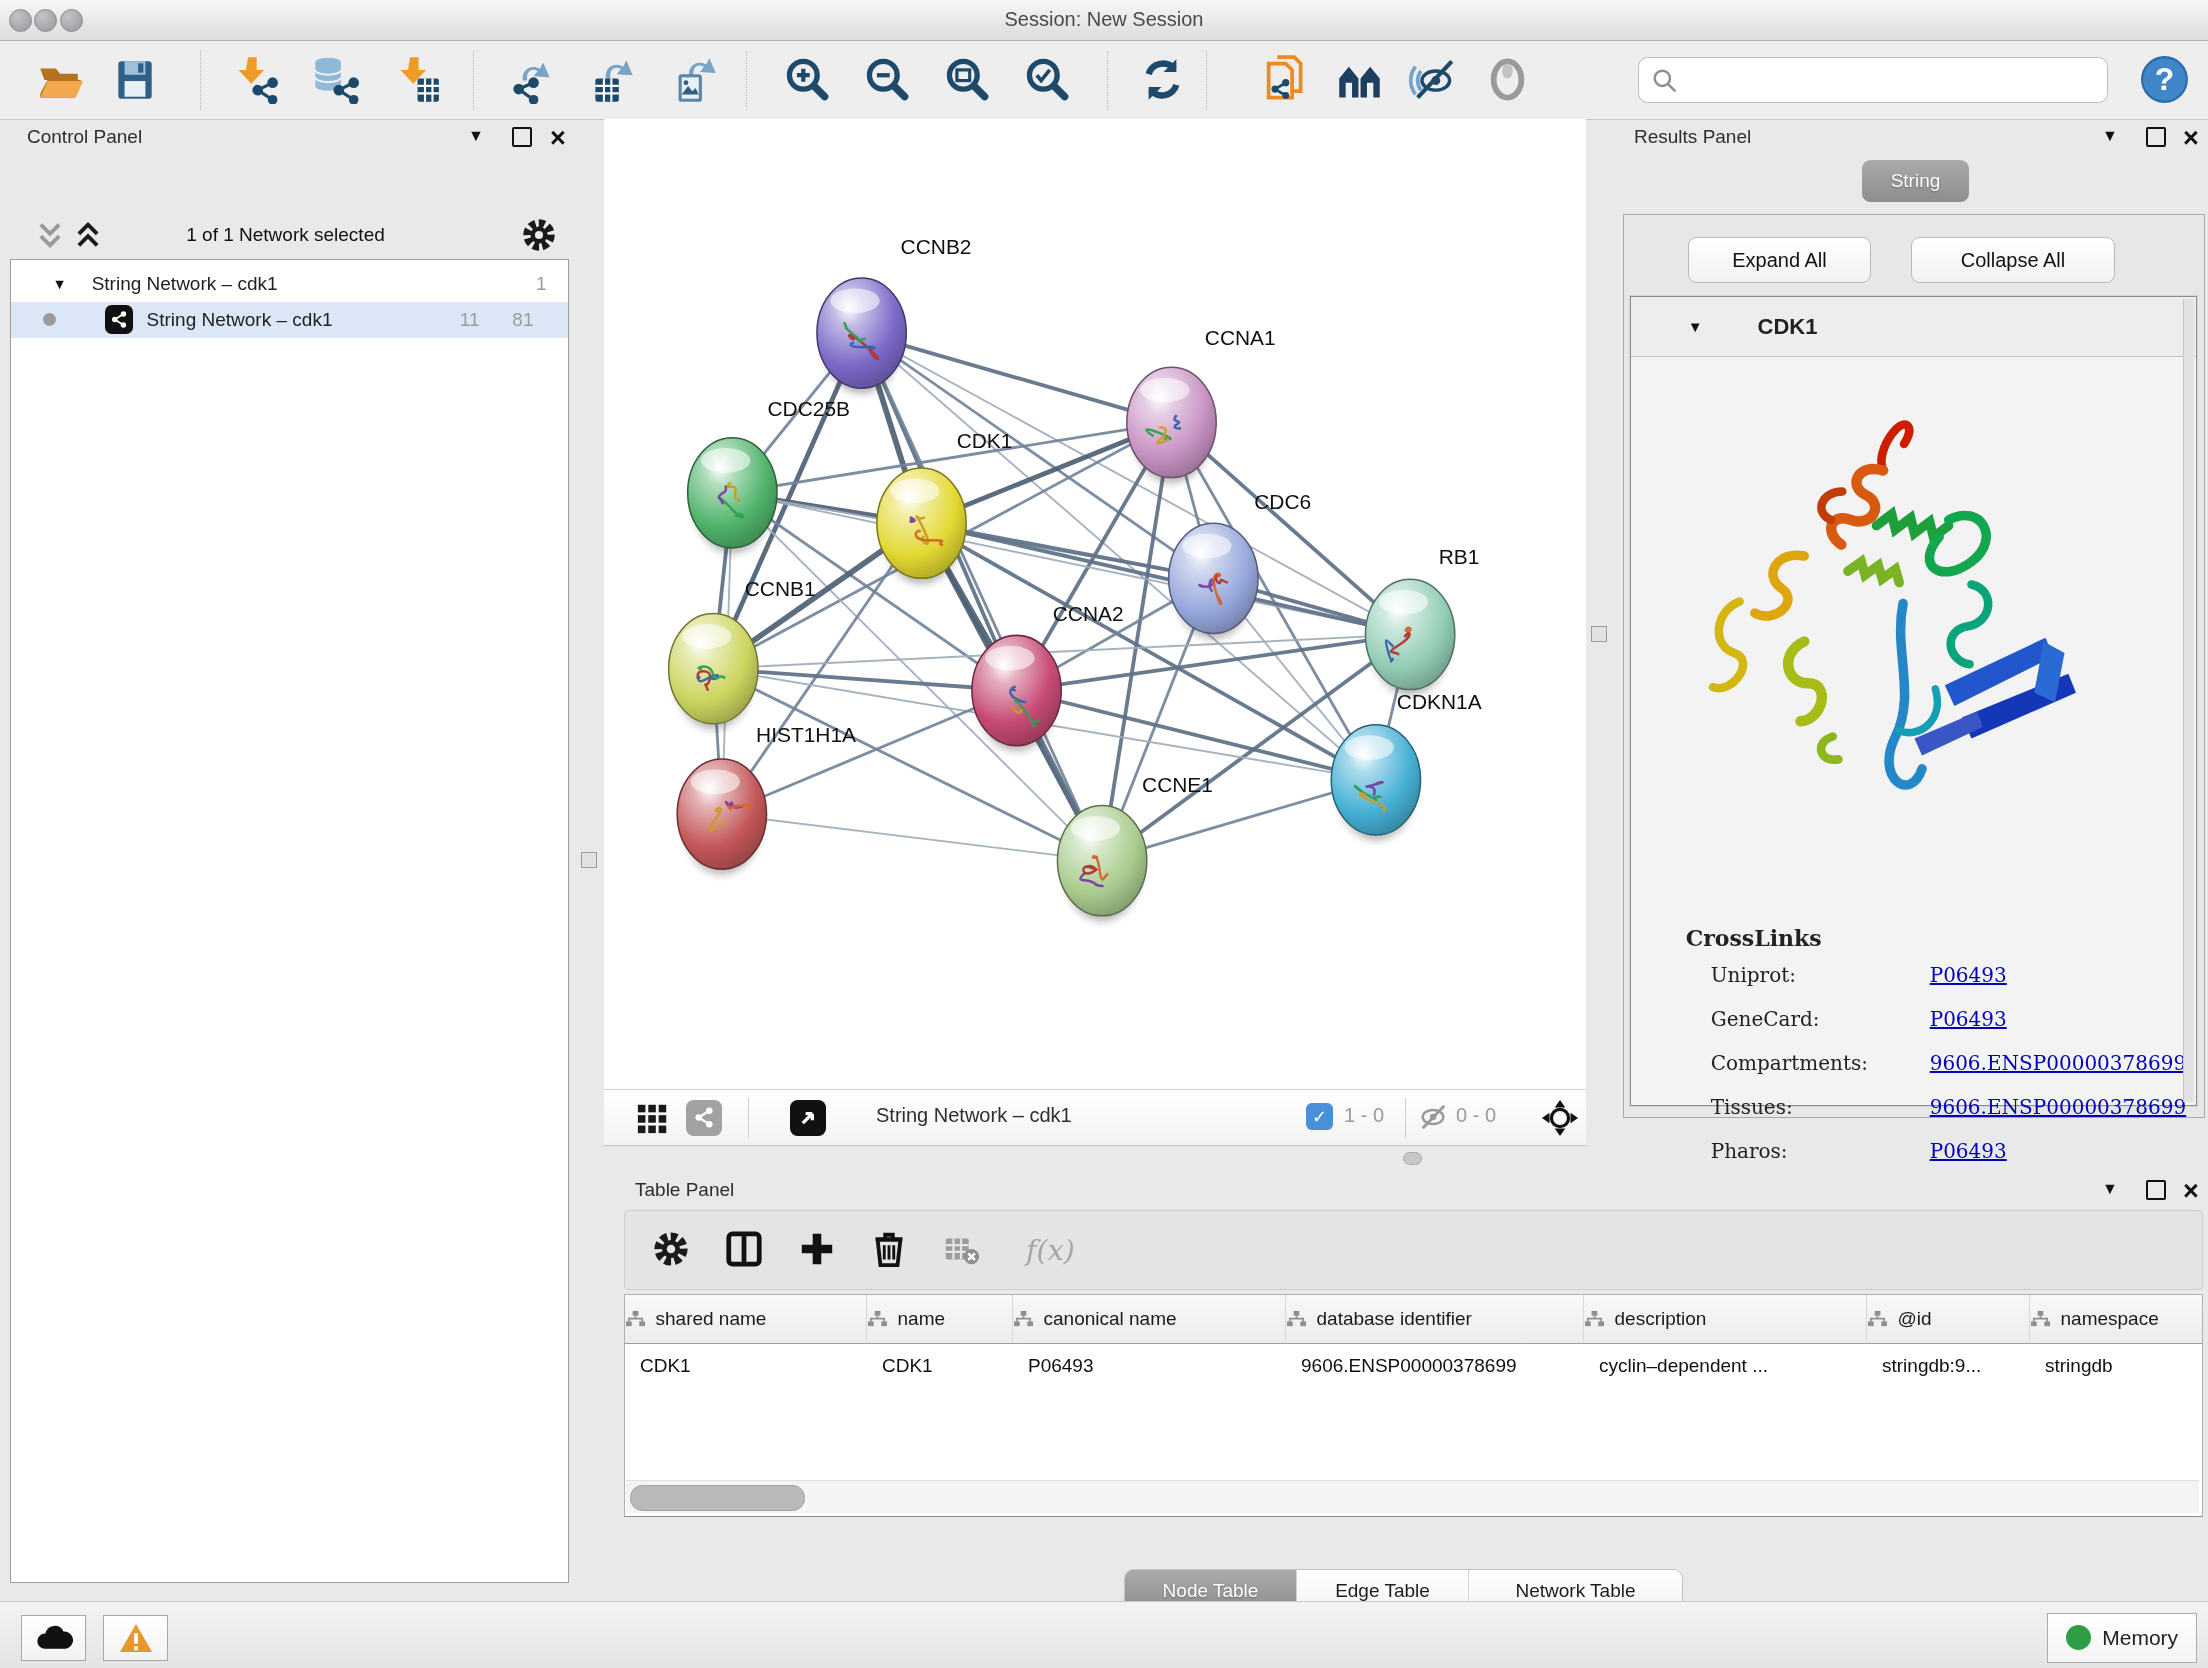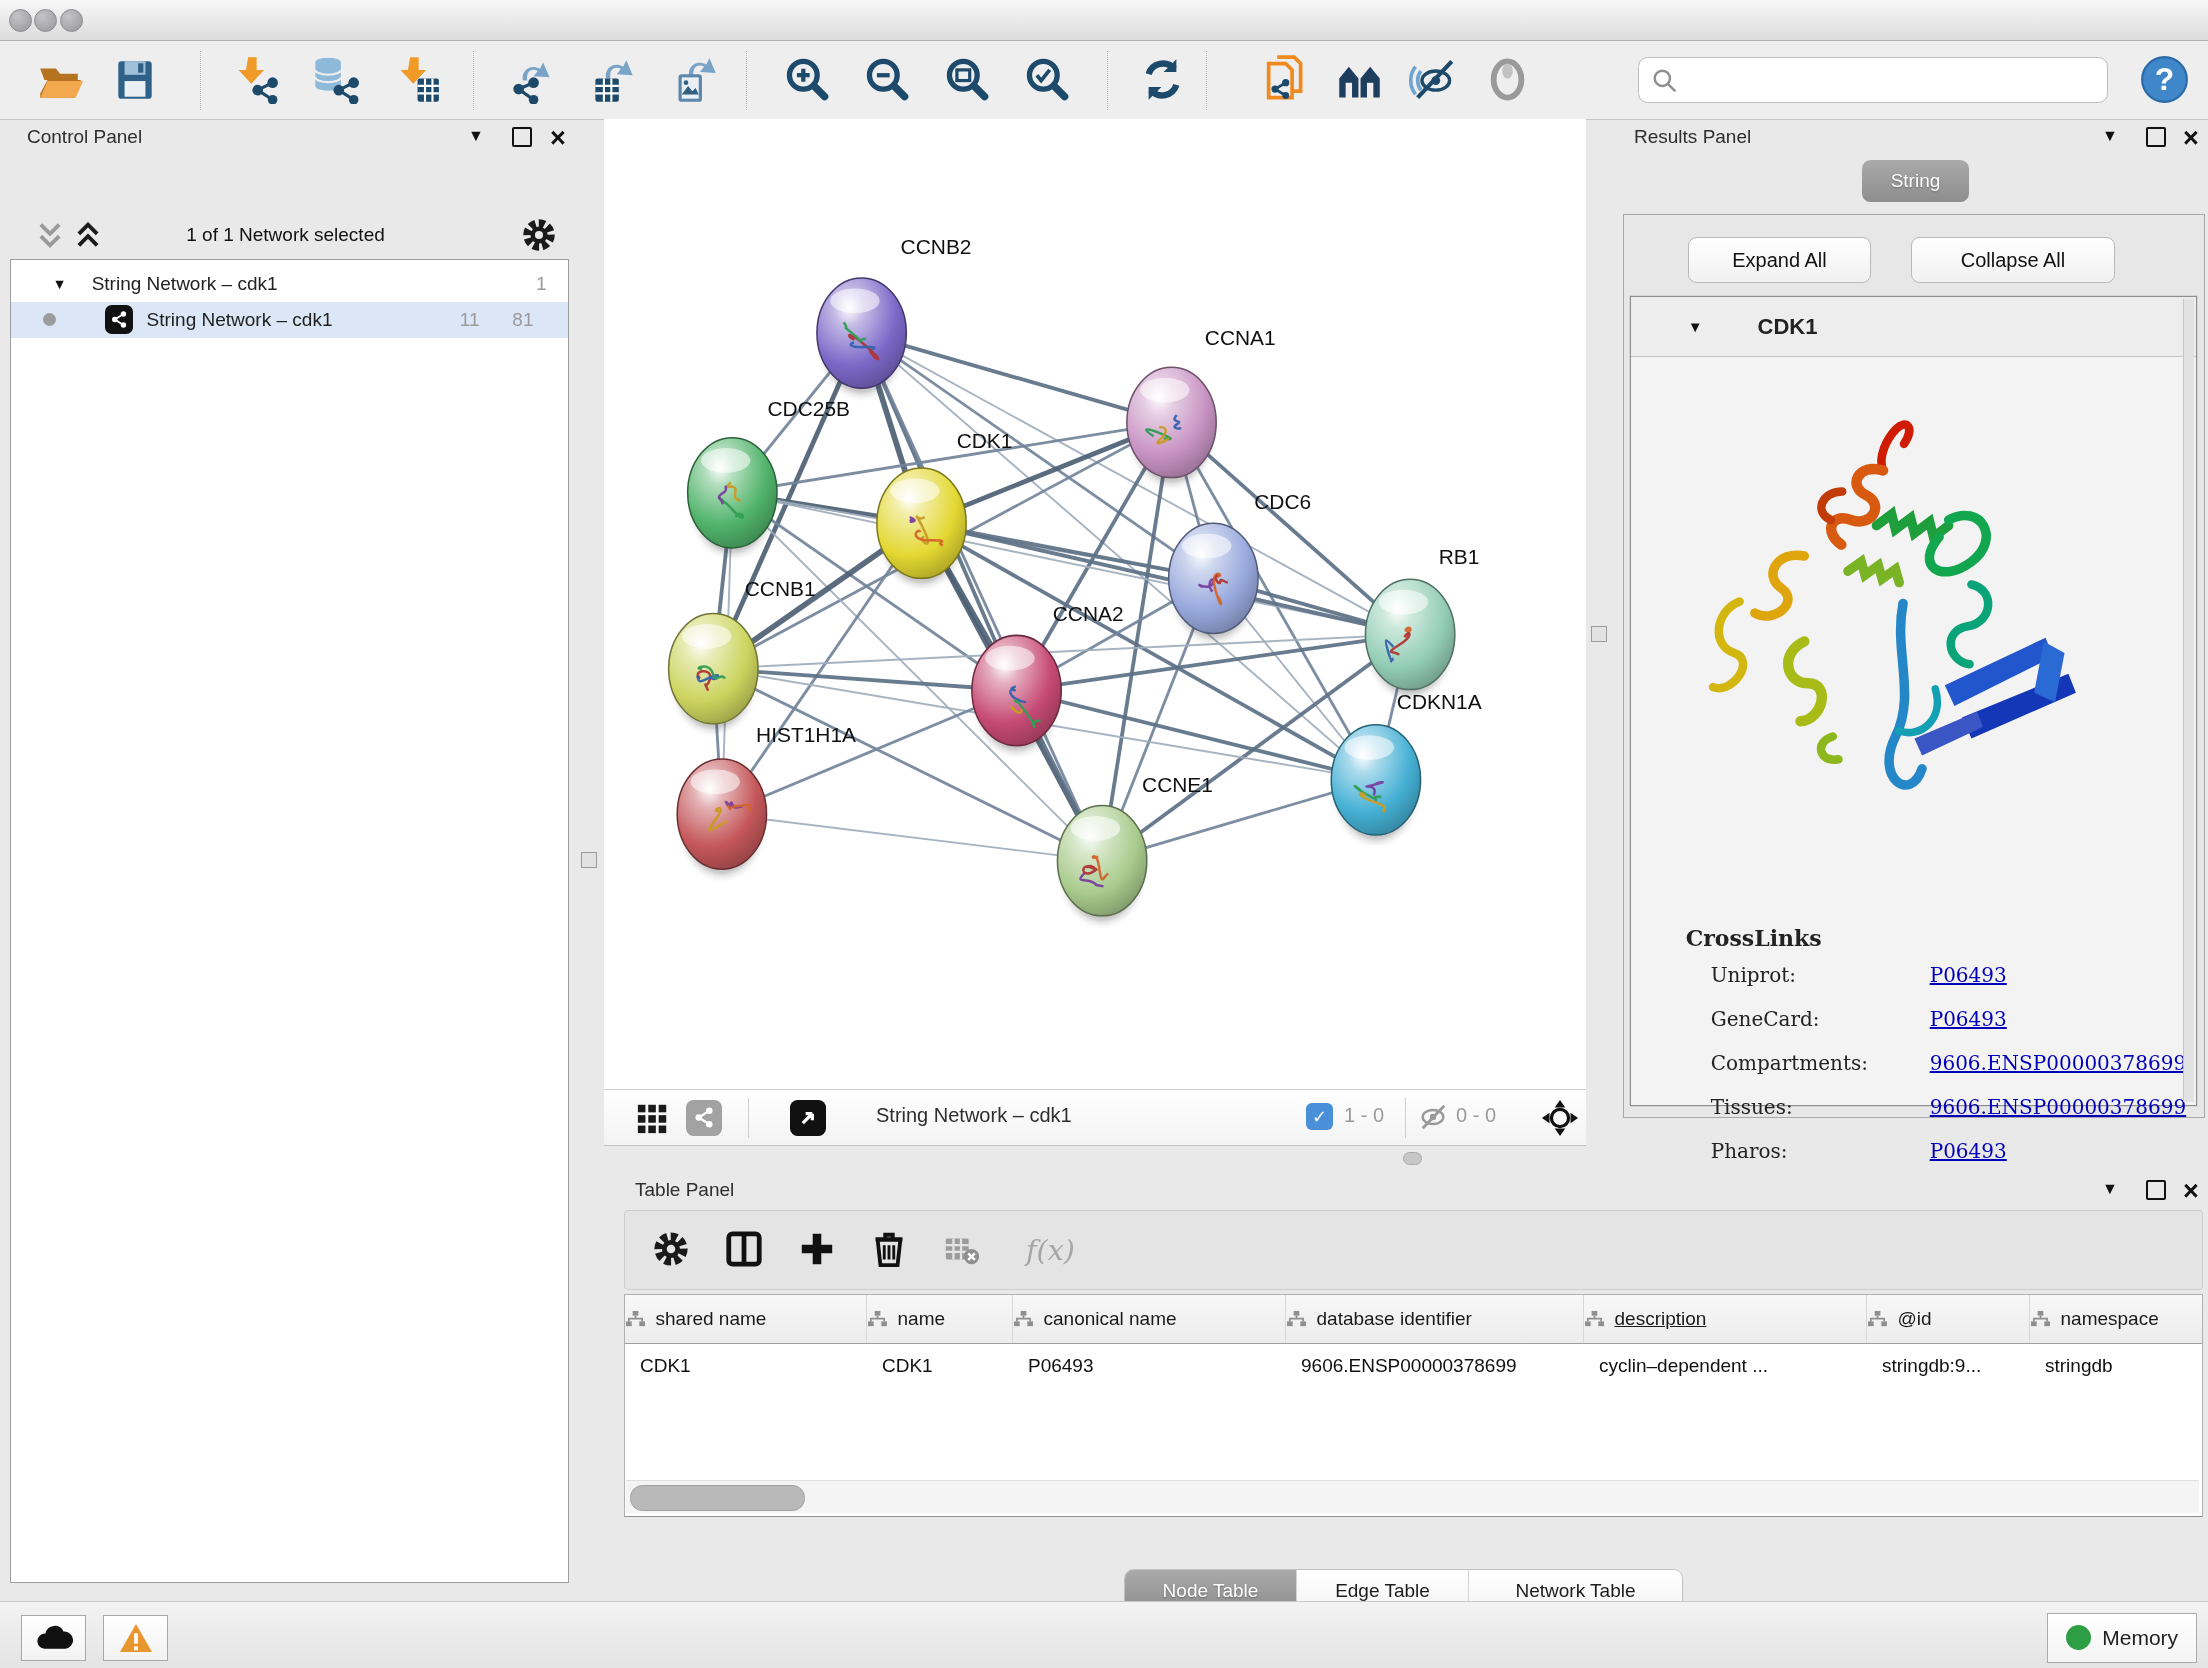--- a/index.html
+++ b/index.html
@@ -79,20 +79,21 @@
 </style>
 </head>
 <body>
 
 <div id="window">
 
   <div id="titlebar" class="abs">
     <div class="tlight abs" style="left:8.6px"></div>
     <div class="tlight abs" style="left:34px"></div>
     <div class="tlight abs" style="left:60px"></div>
+    <div id="title-text" class="abs">Session: New Session</div>
   </div>
 
   <div id="toolbar" class="abs">
     <div class="tbtn abs" style="left:32px">
       <svg width="48" height="48" viewBox="0 0 46 46">
           <path d="M5 12h15l4 5h17v6H9z" fill="#b5731f"></path>
           <path d="M5 12v28h33l6-17H12l-7 13z" fill="#b5731f"></path>
           <path d="M12 24h34l-7 16H5z" fill="#f2a94e"></path>
         </svg>
     </div>
@@ -731,21 +732,21 @@
           <svg width="21" height="19" viewBox="0 0 22 20">
             <g fill="#8f8f8f">
               <rect x="8" y="1" width="6" height="5"></rect>
               <rect x="1" y="12" width="6" height="5"></rect>
               <rect x="15" y="12" width="6" height="5"></rect>
             </g>
             <path d="M11 6v3M4 12V9h14v3" fill="none" stroke="#8f8f8f" stroke-width="1.8"></path>
           </svg>
           <span>database identifier</span>
         </div>
-        <div class="th" style="width: 283px; text-decoration: underline;">
+        <div class="th" style="width: 283px;">
           <svg width="21" height="19" viewBox="0 0 22 20">
             <g fill="#8f8f8f">
               <rect x="8" y="1" width="6" height="5"></rect>
               <rect x="1" y="12" width="6" height="5"></rect>
               <rect x="15" y="12" width="6" height="5"></rect>
             </g>
             <path d="M11 6v3M4 12V9h14v3" fill="none" stroke="#8f8f8f" stroke-width="1.8"></path>
           </svg>
           <span>description</span>
         </div>

